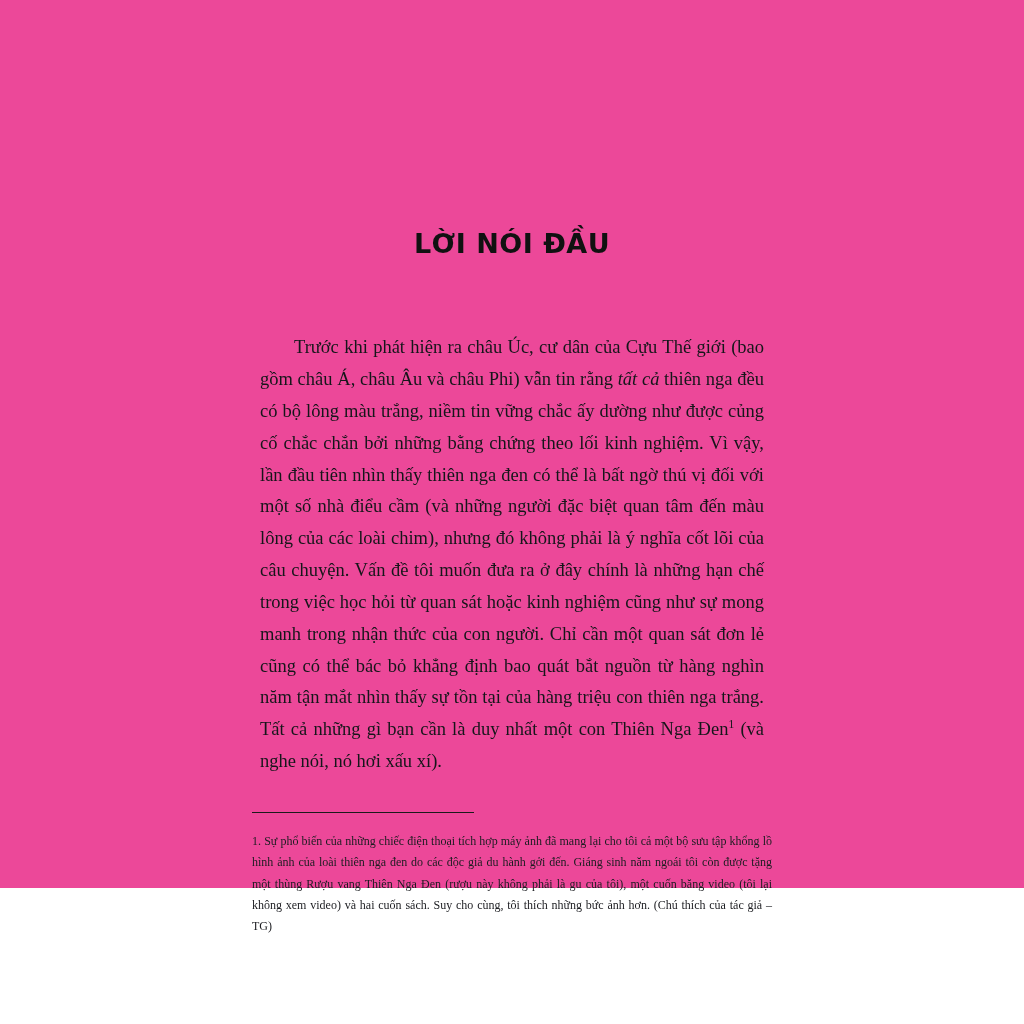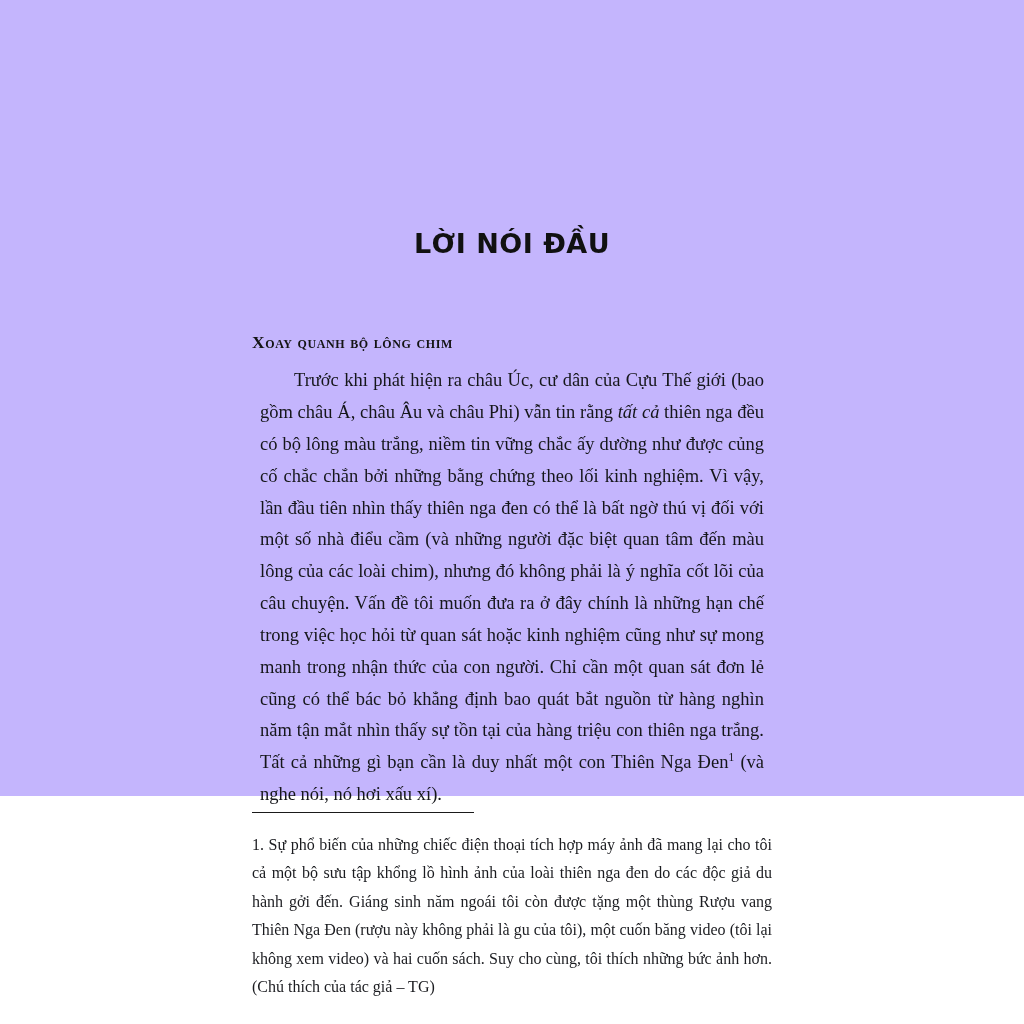--- a/index.html
+++ b/index.html
@@ -10,22 +10,22 @@
   body {
     width: 1024px;
     height: 1024px;
     font-family: "Liberation Serif", "DejaVu Serif", serif;
     color: #1a1a1a;
     overflow: hidden;
   }
   .page {
     position: relative;
     width: 1024px;
-    height: 796px;
-    background: #c4b5fd;
+    height: 888px;
+    background: #ec4899;
     box-sizing: border-box;
   }
   .content {
     position: absolute;
     left: 252px;
     top: 228px;
     width: 520px;
   }
   .chapter-title {
     text-align: center;
@@ -69,37 +69,36 @@
     top: 812px;
     width: 520px;
   }
   .footnote-rule {
     width: 222px;
     height: 0;
     border-top: 1.4px solid #1a1a1a;
     margin: 0 0 18px 0;
   }
   .footnote-text {
-    font-size: 16px;
+    font-size: 12px;
     line-height: 1.78;
     text-align: justify;
     color: #1b1c20;
     margin: 0;
   }
 </style>
 </head>
 <body>
 
 <div class="page">
 
   <div class="content">
 
     <h1 class="chapter-title">LỜI NÓI ĐẦU</h1>
 
-    <h2 class="section-heading">Xoay quanh bộ lông chim</h2>
 
     <p class="body-par"><span>Trước khi phát hiện ra châu Úc, cư dân của Cựu Thế giới (bao gồm châu Á, châu Âu và châu Phi) vẫn tin rằng </span><em>tất cả</em><span> thiên nga đều có bộ lông màu trắng, niềm tin vững chắc ấy dường như được củng cố chắc chắn bởi những bằng chứng theo lối kinh nghiệm. Vì vậy, lần đầu tiên nhìn thấy thiên nga đen có thể là bất ngờ thú vị đối với một số nhà điểu cầm (và những người đặc biệt quan tâm đến màu lông của các loài chim), nhưng đó không phải là ý nghĩa cốt lõi của câu chuyện. Vấn đề tôi muốn đưa ra ở đây chính là những hạn chế trong việc học hỏi từ quan sát hoặc kinh nghiệm cũng như sự mong manh trong nhận thức của con người. Chỉ cần một quan sát đơn lẻ cũng có thể bác bỏ khẳng định bao quát bắt nguồn từ hàng nghìn năm tận mắt nhìn thấy sự tồn tại của hàng triệu con thiên nga trắng. Tất cả những gì bạn cần là duy nhất một con Thiên Nga Đen</span><sup>1</sup><span> (và nghe nói, nó hơi xấu xí).</span></p>
 
   </div>
 
   <div class="footnote-area">
     <div class="footnote-rule"></div>
     <p class="footnote-text">1. Sự phổ biến của những chiếc điện thoại tích hợp máy ảnh đã mang lại cho tôi cả một bộ sưu tập khổng lồ hình ảnh của loài thiên nga đen do các độc giả du hành gởi đến. Giáng sinh năm ngoái tôi còn được tặng một thùng Rượu vang Thiên Nga Đen (rượu này không phải là gu của tôi), một cuốn băng video (tôi lại không xem video) và hai cuốn sách. Suy cho cùng, tôi thích những bức ảnh hơn. (Chú thích của tác giả – TG)</p>
   </div>
 

